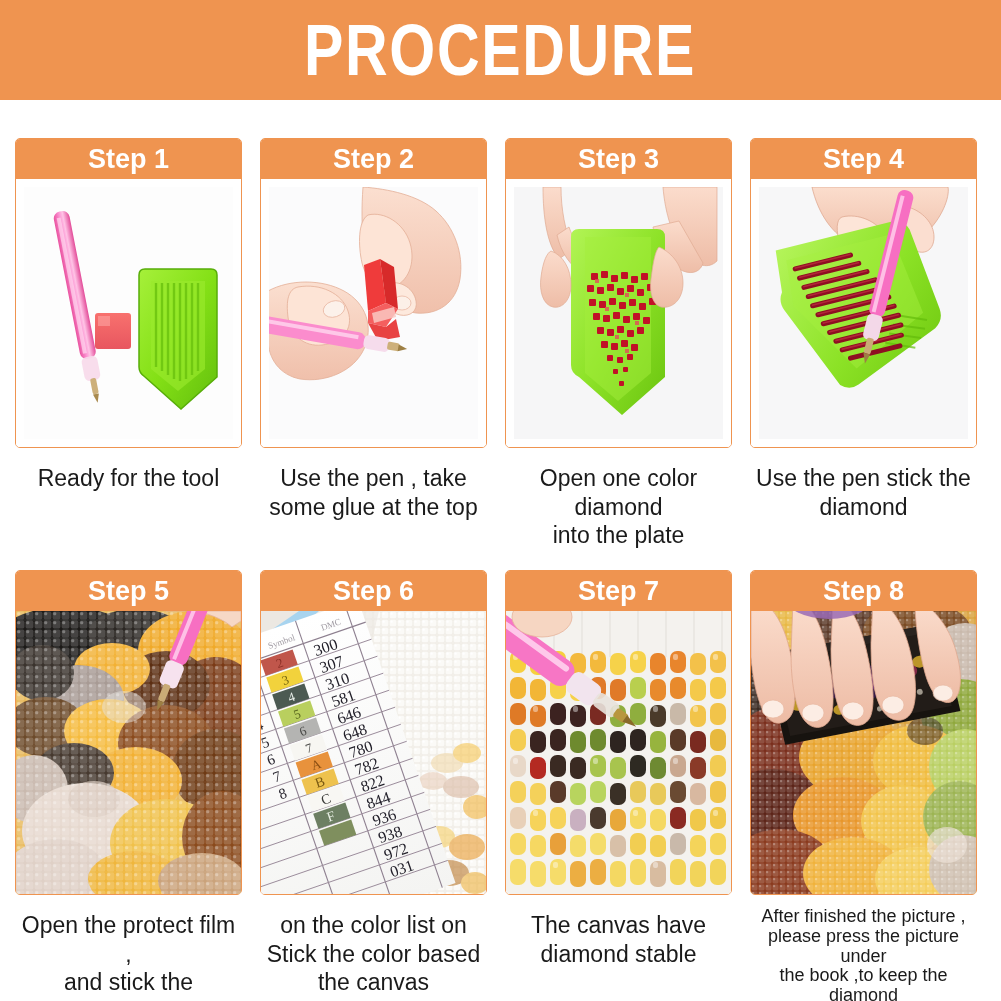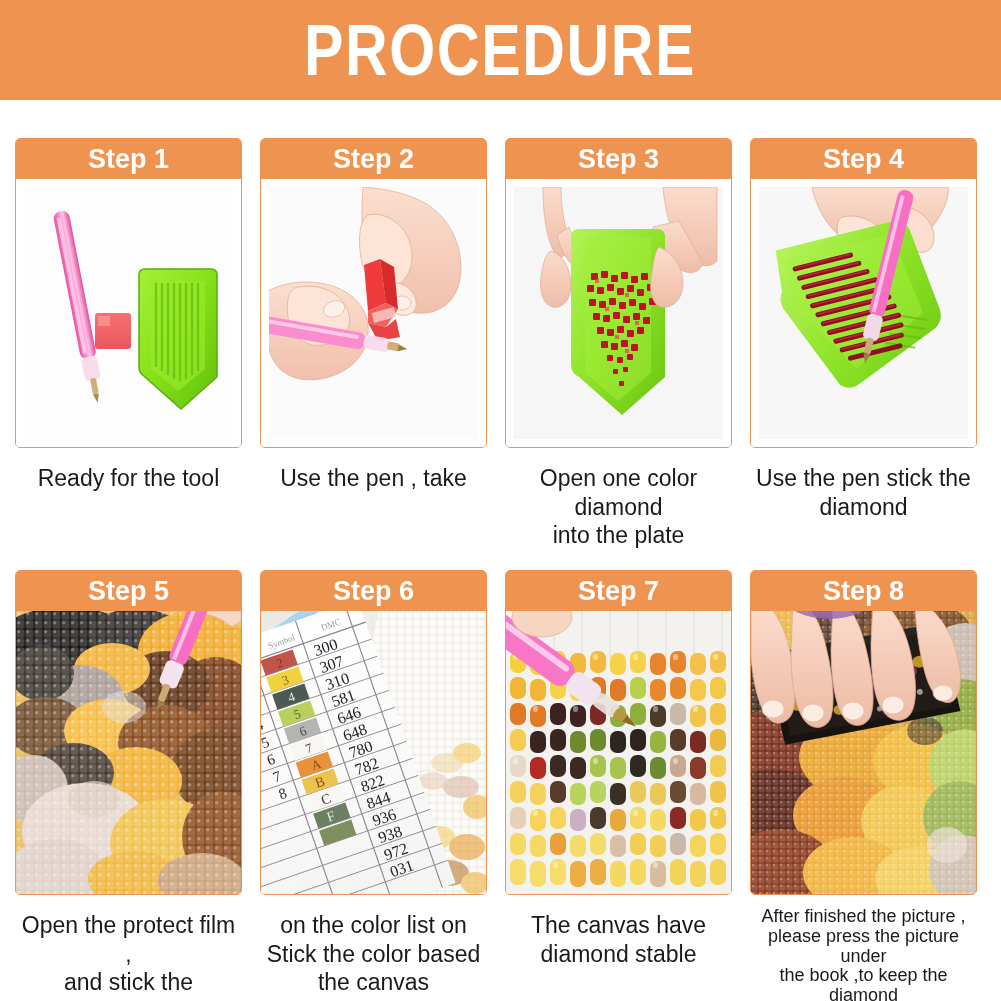--- a/index.html
+++ b/index.html
@@ -202,20 +202,21 @@
               <rect x="-14" y="143" width="104" height="4" fill="#ffd7ef" opacity="0.8"></rect>
               <rect x="96" y="141" width="26" height="14" rx="5" fill="#f6dcec"></rect>
               <rect x="120" y="144" width="12" height="8" rx="2" fill="#cdb07a"></rect>
               <path d="M131 145 L140 148 L131 152 Z" fill="#9d7f44"></path>
             </g>
           </svg>
         </div>
       </div>
       <div class="caption">
         <span class="ln">Use the pen , take</span>
+        <span class="ln">some glue at the top</span>
       </div>
     </div>
 
     <div class="step-col">
       <div class="card card-top">
         <div class="card-head">
           <span class="card-head-label">Step 3</span>
         </div>
         <div class="card-body">
           <svg class="photo" viewBox="0 0 211 252" preserveAspectRatio="xMidYMid slice">

